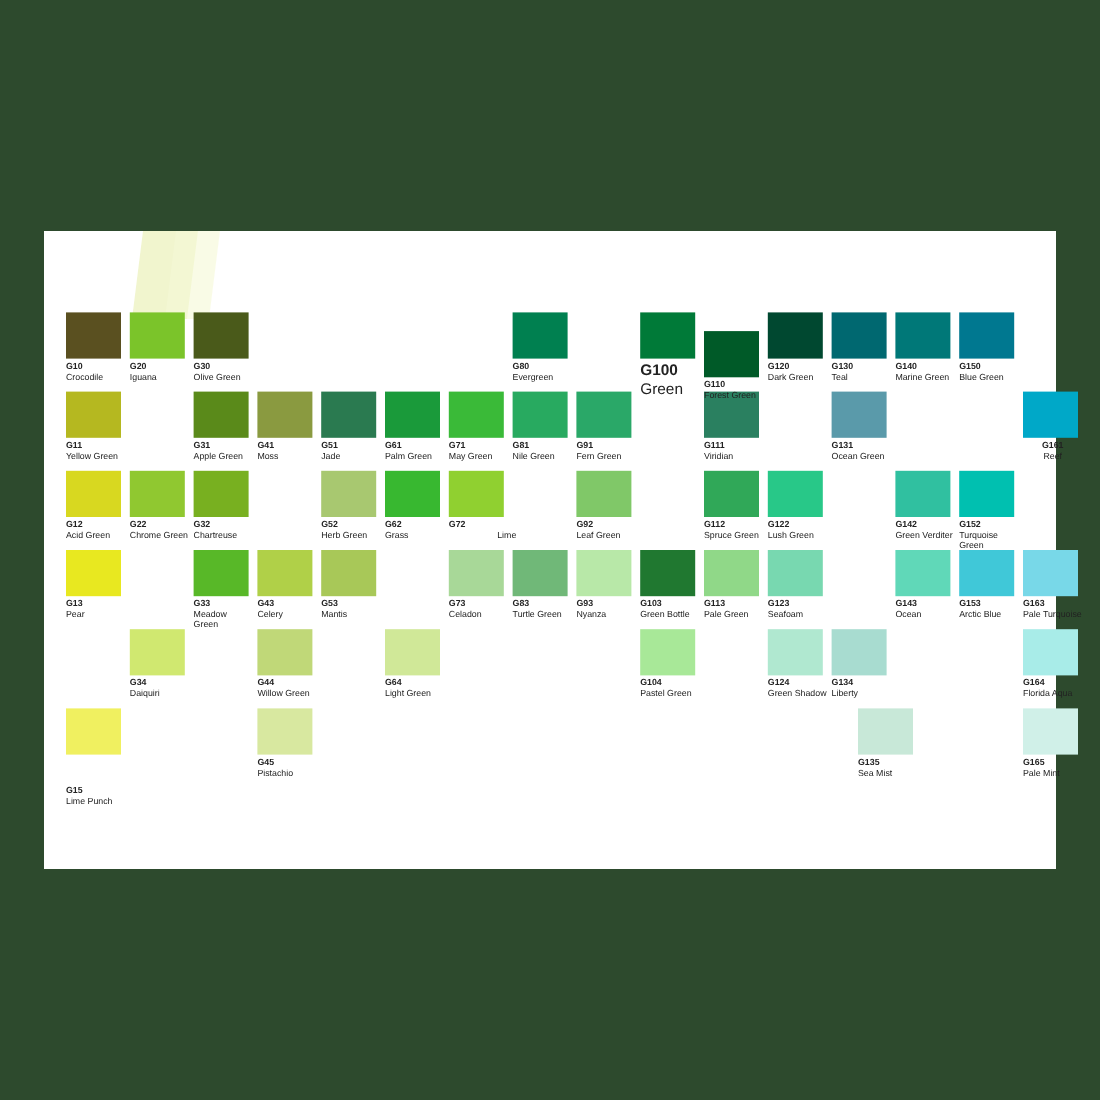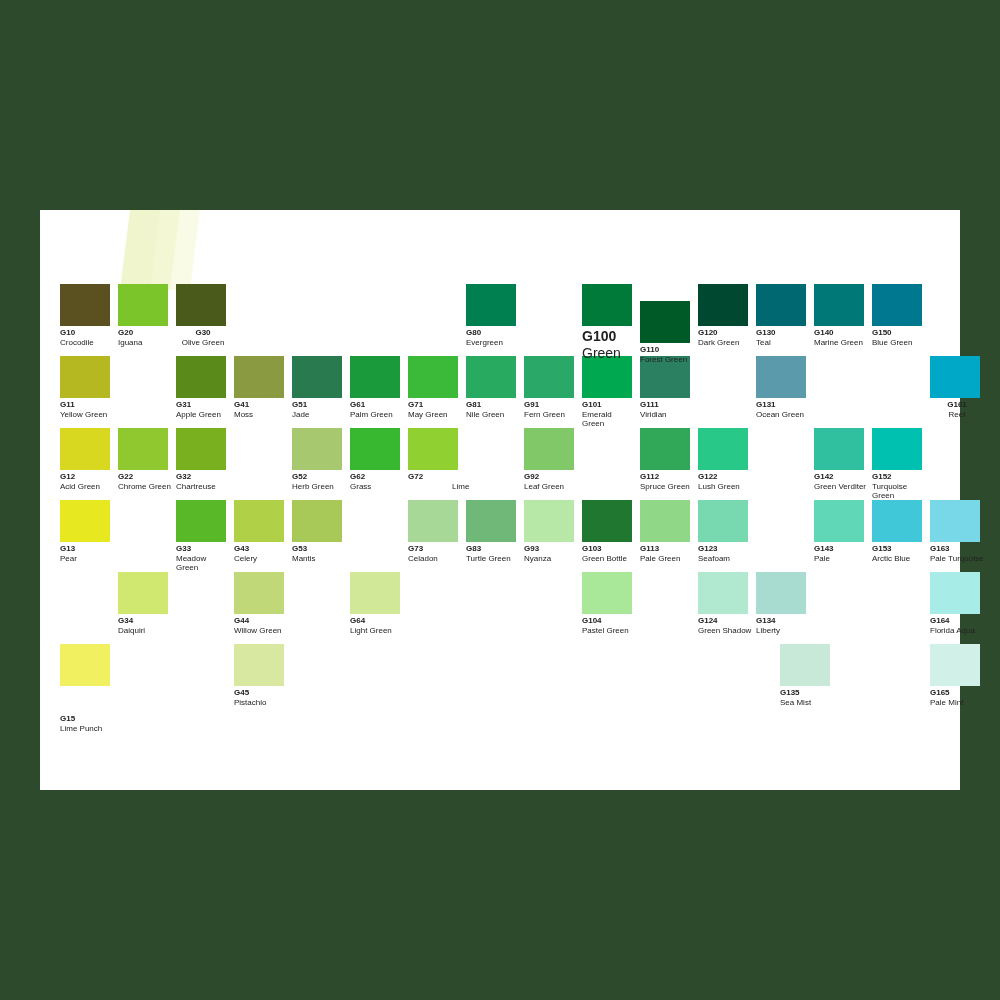--- a/index.html
+++ b/index.html
@@ -57,21 +57,21 @@
           <span style="display: block;">Crocodile</span>
         </div>
       </div>
       <div style="position: absolute; left: 58px; top: 0px; width: 56px;">
         <div style="width: 50px; height: 42px; background-color: rgb(123, 196, 42); margin-bottom: 2px;"></div>
         <div style="font-size: 8px; color: rgb(34, 34, 34); line-height: 1.2; max-width: 54px;">
           <span style="font-weight: bold; display: block;">G20</span>
           <span style="display: block;">Iguana</span>
         </div>
       </div>
-      <div style="position: absolute; left: 116px; top: 0px; width: 56px; text-align: center;">
+      <div style="position: absolute; left: 116px; top: 0px; width: 56px;">
         <div style="width: 50px; height: 42px; background-color: rgb(74, 90, 26); margin-bottom: 2px;"></div>
         <div style="font-size: 8px; color: rgb(34, 34, 34); line-height: 1.2; max-width: 54px;">
           <span style="font-weight: bold; display: block;">G30</span>
           <span style="display: block;">Olive Green</span>
         </div>
       </div>
       <div style="position: absolute; left: 0px; top: 72px; width: 56px;">
         <div style="width: 50px; height: 42px; background-color: rgb(181, 184, 32); margin-bottom: 2px;"></div>
         <div style="font-size: 8px; color: rgb(34, 34, 34); line-height: 1.2; max-width: 54px;">
           <span style="font-weight: bold; display: block;">G11</span>
@@ -120,27 +120,20 @@
           <span style="display: block;">Nile Green</span>
         </div>
       </div>
       <div style="position: absolute; left: 464px; top: 72px; width: 56px;">
         <div style="width: 50px; height: 42px; background-color: rgb(42, 168, 104); margin-bottom: 2px;"></div>
         <div style="font-size: 8px; color: rgb(34, 34, 34); line-height: 1.2; max-width: 54px;">
           <span style="font-weight: bold; display: block;">G91</span>
           <span style="display: block;">Fern Green</span>
         </div>
       </div>
-      <div style="position: absolute; left: 522px; top: 72px; width: 56px;">
-        <div style="width: 50px; height: 42px; background-color: rgb(0, 168, 80); margin-bottom: 2px;"></div>
-        <div style="font-size: 8px; color: rgb(34, 34, 34); line-height: 1.2; max-width: 54px;">
-          <span style="font-weight: bold; display: block;">G101</span>
-          <span style="display: block;">Emerald Green</span>
-        </div>
-      </div>
       <div style="position: absolute; left: 580px; top: 72px; width: 56px;">
         <div style="width: 50px; height: 42px; background-color: rgb(42, 128, 96); margin-bottom: 2px;"></div>
         <div style="font-size: 8px; color: rgb(34, 34, 34); line-height: 1.2; max-width: 54px;">
           <span style="font-weight: bold; display: block;">G111</span>
           <span style="display: block;">Viridian</span>
         </div>
       </div>
       <div style="position: absolute; left: 696px; top: 72px; width: 56px;">
         <div style="width: 50px; height: 42px; background-color: rgb(90, 154, 170); margin-bottom: 2px;"></div>
         <div style="font-size: 8px; color: rgb(34, 34, 34); line-height: 1.2; max-width: 54px;">
@@ -299,21 +292,21 @@
         <div style="width: 50px; height: 42px; background-color: rgb(120, 216, 176); margin-bottom: 2px;"></div>
         <div style="font-size: 8px; color: rgb(34, 34, 34); line-height: 1.2; max-width: 54px;">
           <span style="font-weight: bold; display: block;">G123</span>
           <span style="display: block;">Seafoam</span>
         </div>
       </div>
       <div style="position: absolute; left: 754px; top: 216px; width: 56px;">
         <div style="width: 50px; height: 42px; background-color: rgb(96, 216, 184); margin-bottom: 2px;"></div>
         <div style="font-size: 8px; color: rgb(34, 34, 34); line-height: 1.2; max-width: 54px;">
           <span style="font-weight: bold; display: block;">G143</span>
-          <span style="display: block;">Pale</span>
+          <span style="display: block;">Ocean</span>
         </div>
       </div>
       <div style="position: absolute; left: 812px; top: 216px; width: 56px;">
         <div style="width: 50px; height: 42px; background-color: rgb(64, 200, 216); margin-bottom: 2px;"></div>
         <div style="font-size: 8px; color: rgb(34, 34, 34); line-height: 1.2; max-width: 54px;">
           <span style="font-weight: bold; display: block;">G153</span>
           <span style="display: block;">Arctic Blue</span>
         </div>
       </div>
       <div style="position: absolute; left: 870px; top: 216px; width: 56px;">

